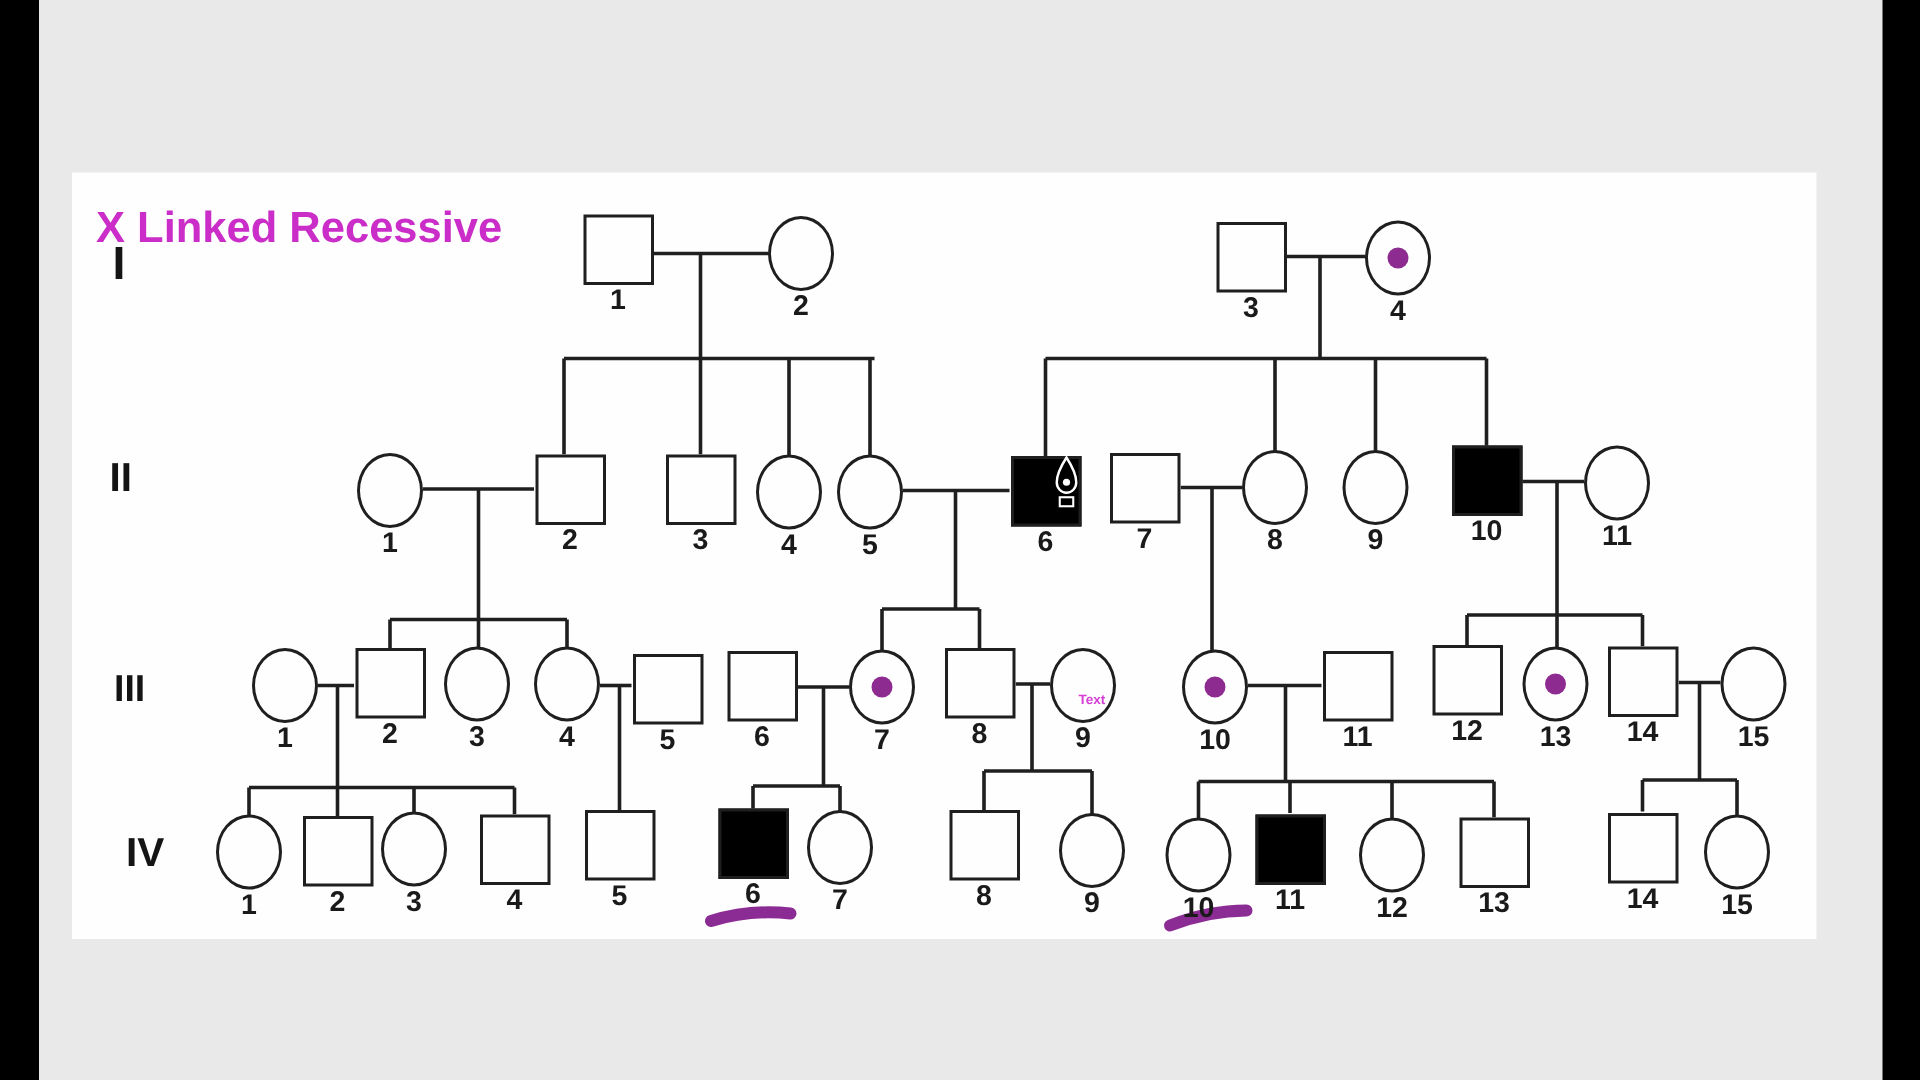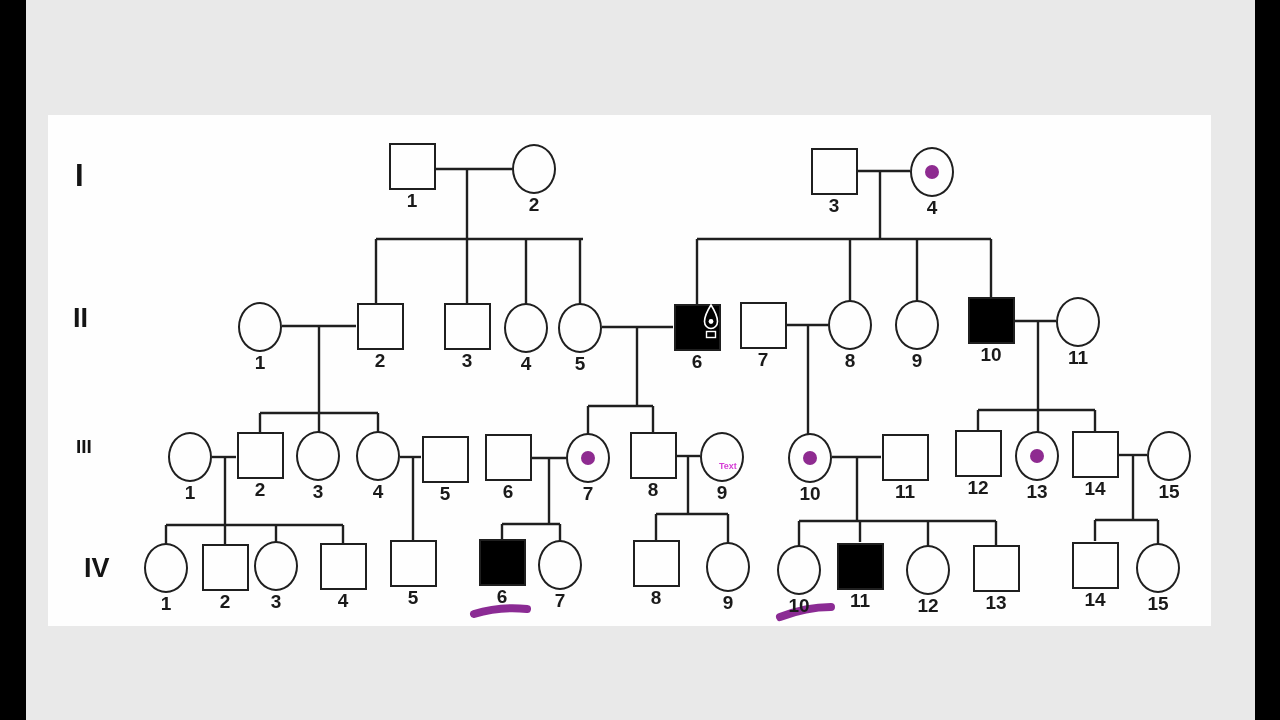--- a/index.html
+++ b/index.html
@@ -24,26 +24,27 @@
 </style>
 </head>
 <body>
 
 <div class="stage">
   <div class="edge-bar left"></div>
   <div class="edge-bar right"></div>
 
   <div class="panel"></div>
 
+  <h1 class="title" style="color: rgb(202, 45, 200);">X Linked Recessive</h1>
 
 
   <div id="gen-labels">
       <div class="gen-label" style="left: 75px; top: 160px; font-size: 31px;">I</div>
       <div class="gen-label" style="left: 73px; top: 305px; font-size: 27px;">II</div>
-      <div class="gen-label" style="left: 76px; top: 437px; font-size: 19px;">III</div>
+      <div class="gen-label" style="left: 76px; top: 447px; font-size: 25px;">III</div>
       <div class="gen-label" style="left: 84px; top: 555px; font-size: 27px;">IV</div>
     </div>
 
   <svg id="lines-svg">
       <line x1="436" y1="169" x2="512" y2="169" stroke="#1F1F1F" stroke-width="2.4"></line>
       <line x1="858" y1="171" x2="910" y2="171" stroke="#1F1F1F" stroke-width="2.4"></line>
       <line x1="282" y1="326" x2="356" y2="326" stroke="#1F1F1F" stroke-width="2.4"></line>
       <line x1="602" y1="327" x2="673" y2="327" stroke="#1F1F1F" stroke-width="2.4"></line>
       <line x1="787" y1="325" x2="828" y2="325" stroke="#1F1F1F" stroke-width="2.4"></line>
       <line x1="1015" y1="321" x2="1056" y2="321" stroke="#1F1F1F" stroke-width="2.4"></line>

